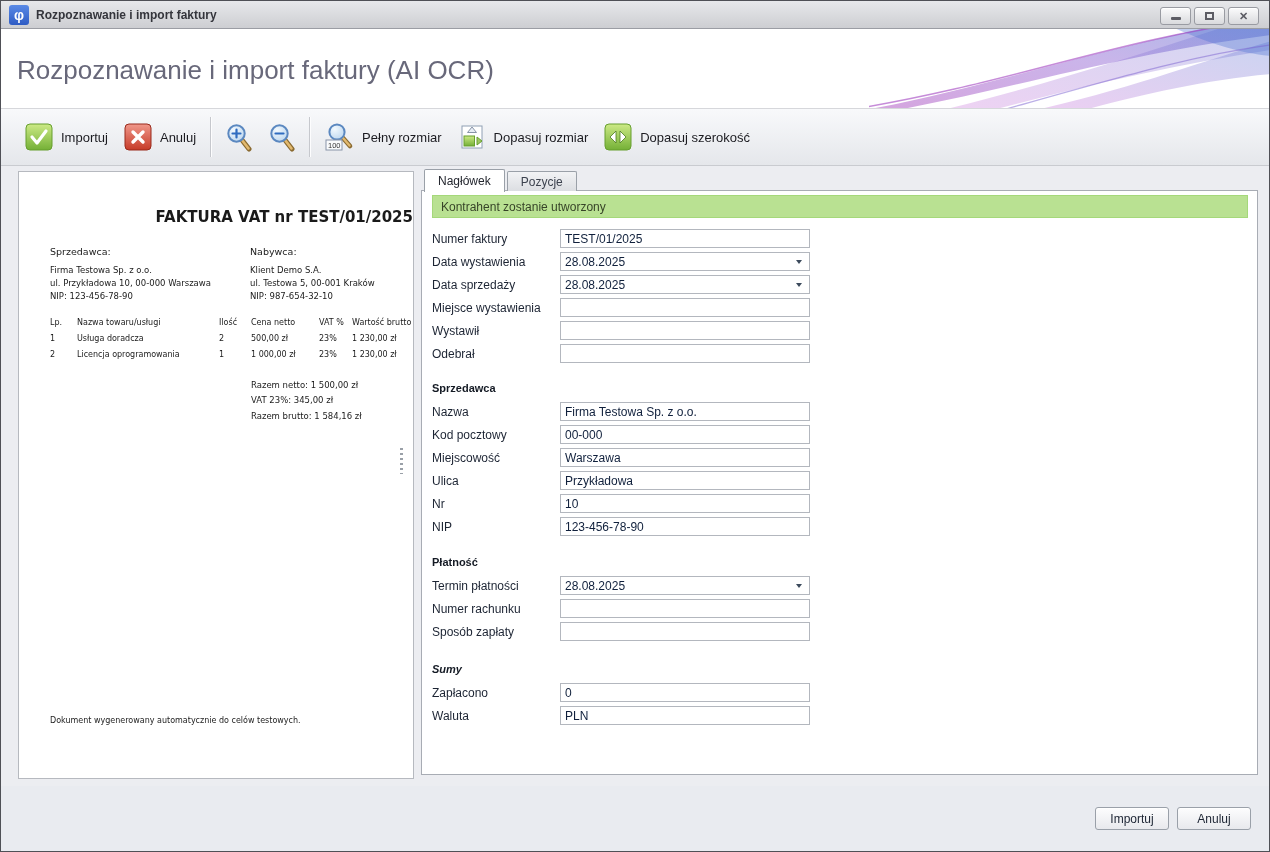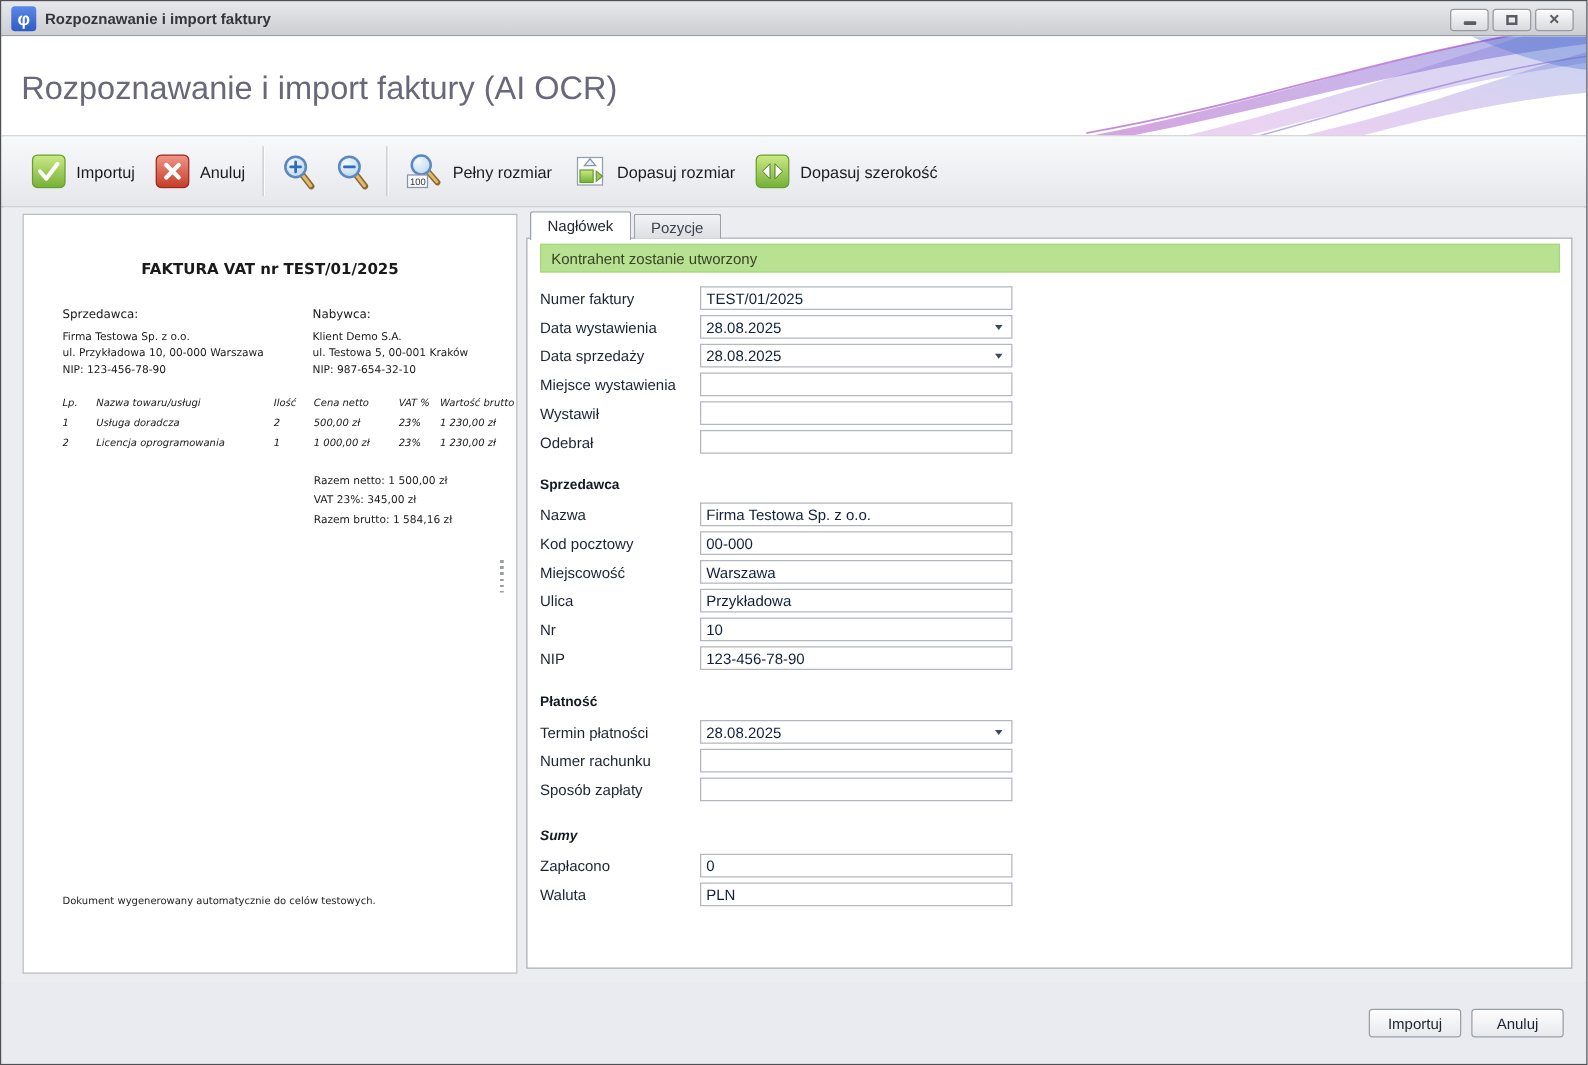--- a/index.html
+++ b/index.html
@@ -22,27 +22,27 @@
   .swoosh { position:absolute; right:0; top:0; height:100%; width:400px; }
 
   
   .toolbar { height:57px; background:linear-gradient(#f8f9fb,#e5e7eb); border-bottom:1px solid #c9cbd0; display:flex; align-items:center; padding-left:16px; }
   .tbtn { display:flex; align-items:center; gap:8px; padding:4px 8px; font-size:13px; color:#1b1b20; cursor:default; border-radius:3px; }
   .tsep { width:1px; height:40px; background:#c6c8cd; box-shadow:1px 0 0 #fdfdfe; margin:0 6px; }
 
   
   .main { position:relative; height:620px; background:#ecedf1; }
   .preview-panel { position:absolute; left:17px; top:5px; width:396px; height:608px; background:#fff; border:1px solid #b6b9bf; overflow:hidden; font-family:"DejaVu Sans",sans-serif; color:#1a1a1a; }
-  .inv-title { position:absolute; top:36px; left:0; width:100%; text-align:center; font-size:12px; font-weight:bold; }
+  .inv-title { position:absolute; top:36px; left:0; width:100%; text-align:right; font-size:15px; font-weight:bold; }
   .inv-parties { position:absolute; top:74px; left:31px; right:8px; display:flex; }
   .inv-party-seller { width:200px; }
   .inv-party h4 { font-size:9.5px; font-weight:normal; margin-bottom:7px; }
   .inv-party div { font-size:8.5px; line-height:1.5; }
   .inv-table { position:absolute; top:146px; left:31px; border-collapse:collapse; font-size:8px; }
-  .inv-table th, .inv-table td { font-weight:normal; text-align:left; padding:0 0 7px 0; white-space:nowrap;font-style:italic; }
+  .inv-table th, .inv-table td { font-weight:normal; text-align:left; padding:0 0 7px 0; white-space:nowrap; }
   .inv-table .c0{width:27px;} .inv-table .c1{width:142px;} .inv-table .c2{width:32px;} .inv-table .c3{width:68px;} .inv-table .c4{width:33px;} .inv-table .c5{width:60px;}
   .inv-totals { position:absolute; top:206px; left:232px; font-size:8.5px; line-height:1.8; }
   .inv-footer { position:absolute; top:544px; left:31px; font-size:8px; color:#222; }
 
   .splitter-grip { position:absolute; left:399px; top:282px; width:3px; height:26px;
     background:repeating-linear-gradient(180deg,#9aa0a8 0 2px,transparent 2px 5px); }
 
   .right-area { position:absolute; left:420px; top:3px; width:837px; height:610px; }
   .tabs { display:flex; margin-left:3px; height:22px; position:relative; z-index:2; }
   .tab { font-size:12px; color:#3c424e; padding:0 13px; display:flex; align-items:center; border:1px solid #9aa0a8; border-bottom:none; border-radius:2px 2px 0 0; background:linear-gradient(#f2f3f5,#dcdee2); height:20px; margin-top:2px; margin-right:2px; cursor:default; }

